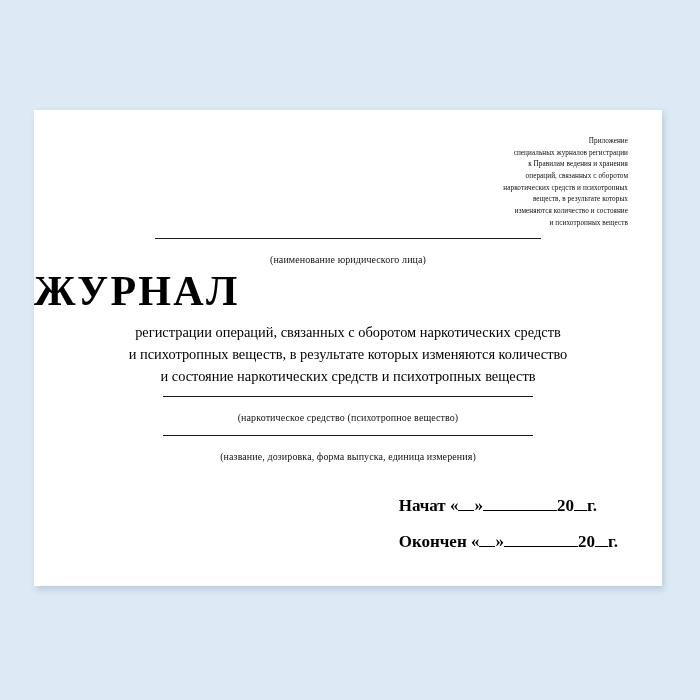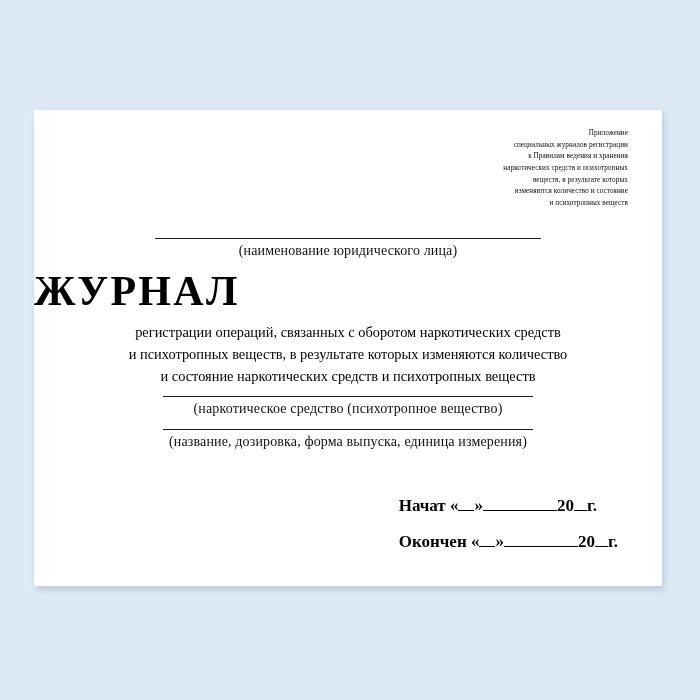--- a/index.html
+++ b/index.html
@@ -38,21 +38,21 @@
     height: 476px;
     background: #ffffff;
     box-sizing: border-box;
     padding: 26px 34px 20px 34px;
   }
 
   
   .appendix {
     position: absolute;
     right: 34px;
-    top: 18px;
+    top: 26px;
     width: 300px;
     text-align: right;
     font-size: 7.2px;
     line-height: 1.62;
     color: #0c0c0c;
     letter-spacing: 0.01em;
   }
   .appendix div { white-space: nowrap; }
 
   
@@ -64,23 +64,23 @@
     text-align: center;
   }
   .rule {
     display: block;
     margin: 0 auto;
     border-bottom: 1px solid #1a1a1a;
     height: 0;
   }
   .rule-entity { width: 386px; }
   .cap {
-    font-size: 14px;
+    font-size: 10px;
     color: #111;
-    margin-top: 4px;
+    margin-top: 15px;
     letter-spacing: 0.01em;
   }
 
   .title {
     position: absolute;
     left: 0; right: 0;
     top: 160px;
     text-align: left;
     font-size: 42px;
     font-weight: bold;
@@ -139,20 +139,21 @@
 <div class="stage">
 
   <div class="doc-shadow"></div>
 
   <div class="doc">
 
     <div class="appendix">
       <div>Приложение</div>
       <div>специальных журналов регистрации</div>
       <div>к Правилам ведения и хранения</div>
+      <div>операций, связанных с оборотом</div>
       <div>наркотических средств и психотропных</div>
       <div>веществ, в результате которых</div>
       <div>изменяются количество и состояние</div>
       <div>и психотропных веществ</div>
     </div>
 
     <div class="entity-block">
       <span class="rule rule-entity"></span>
       <div class="cap">(наименование юридического лица)</div>
     </div>

